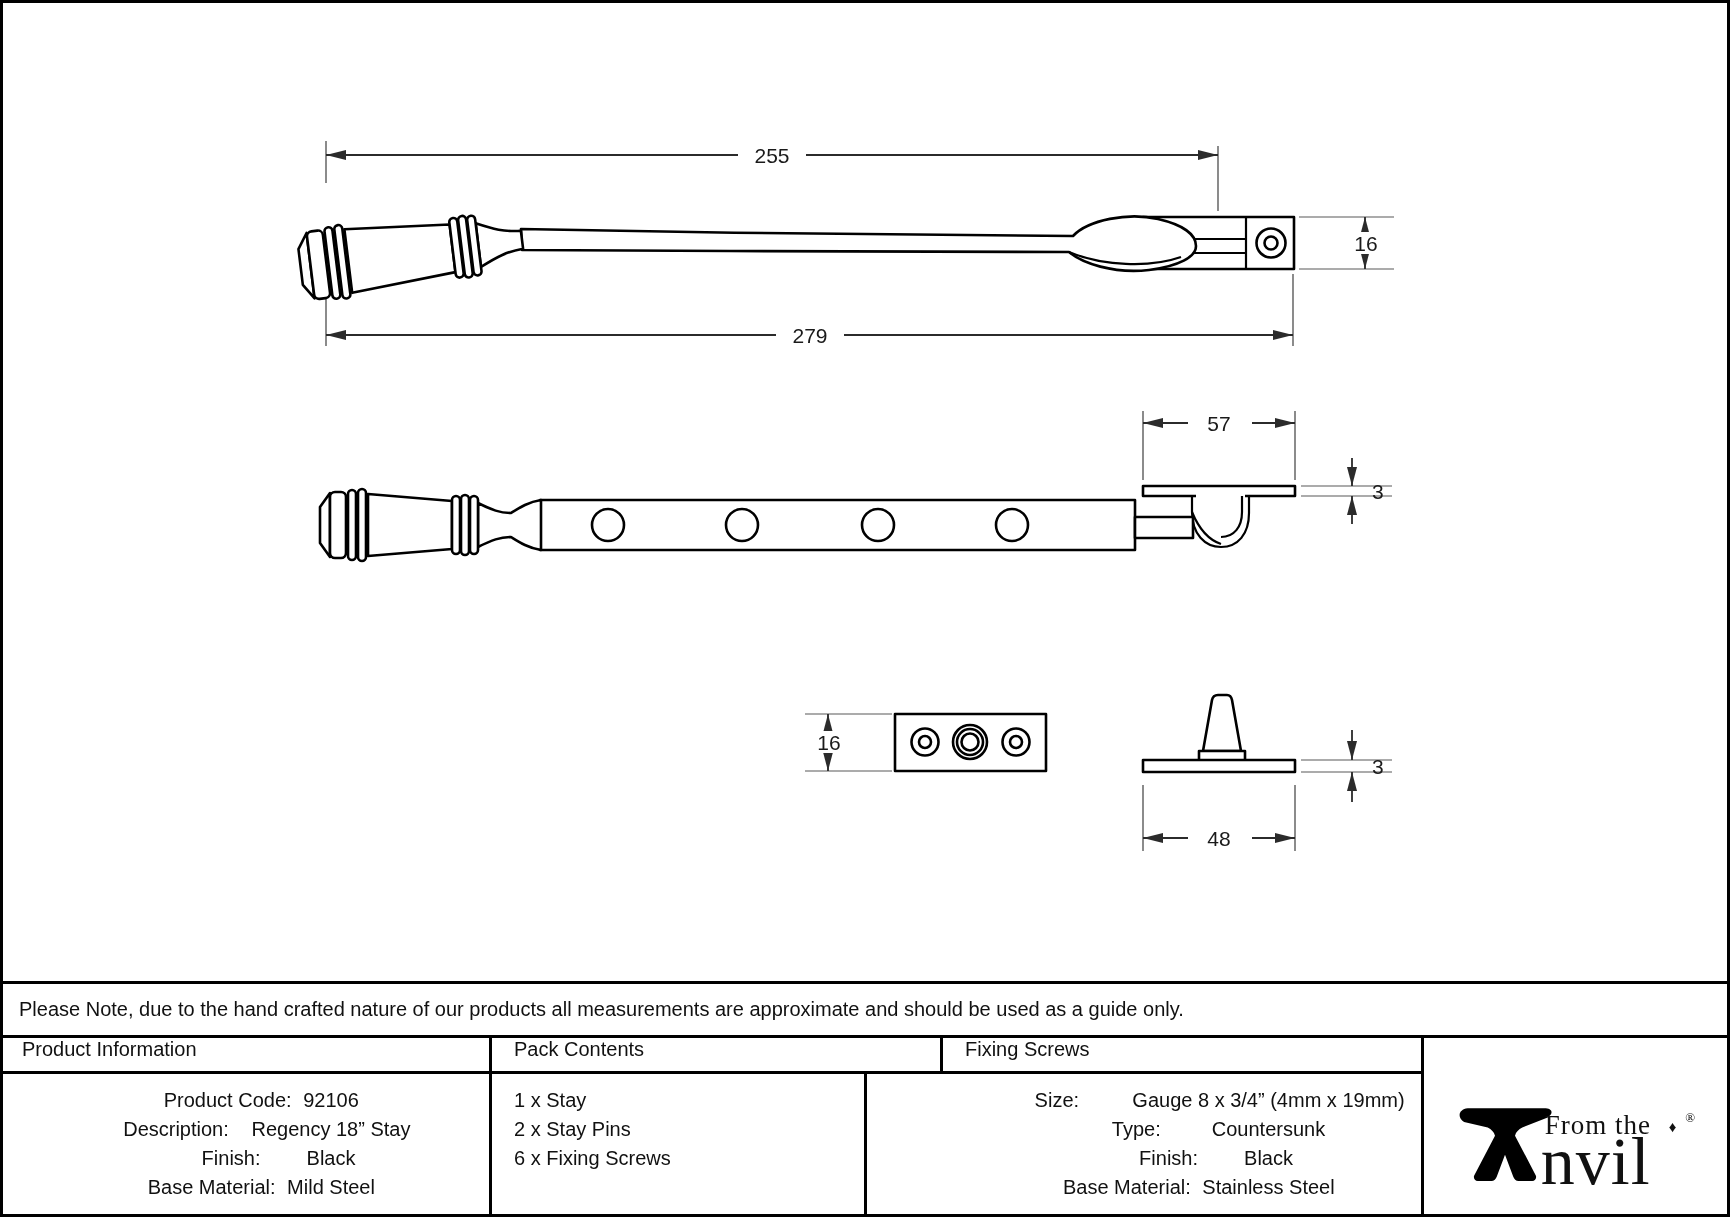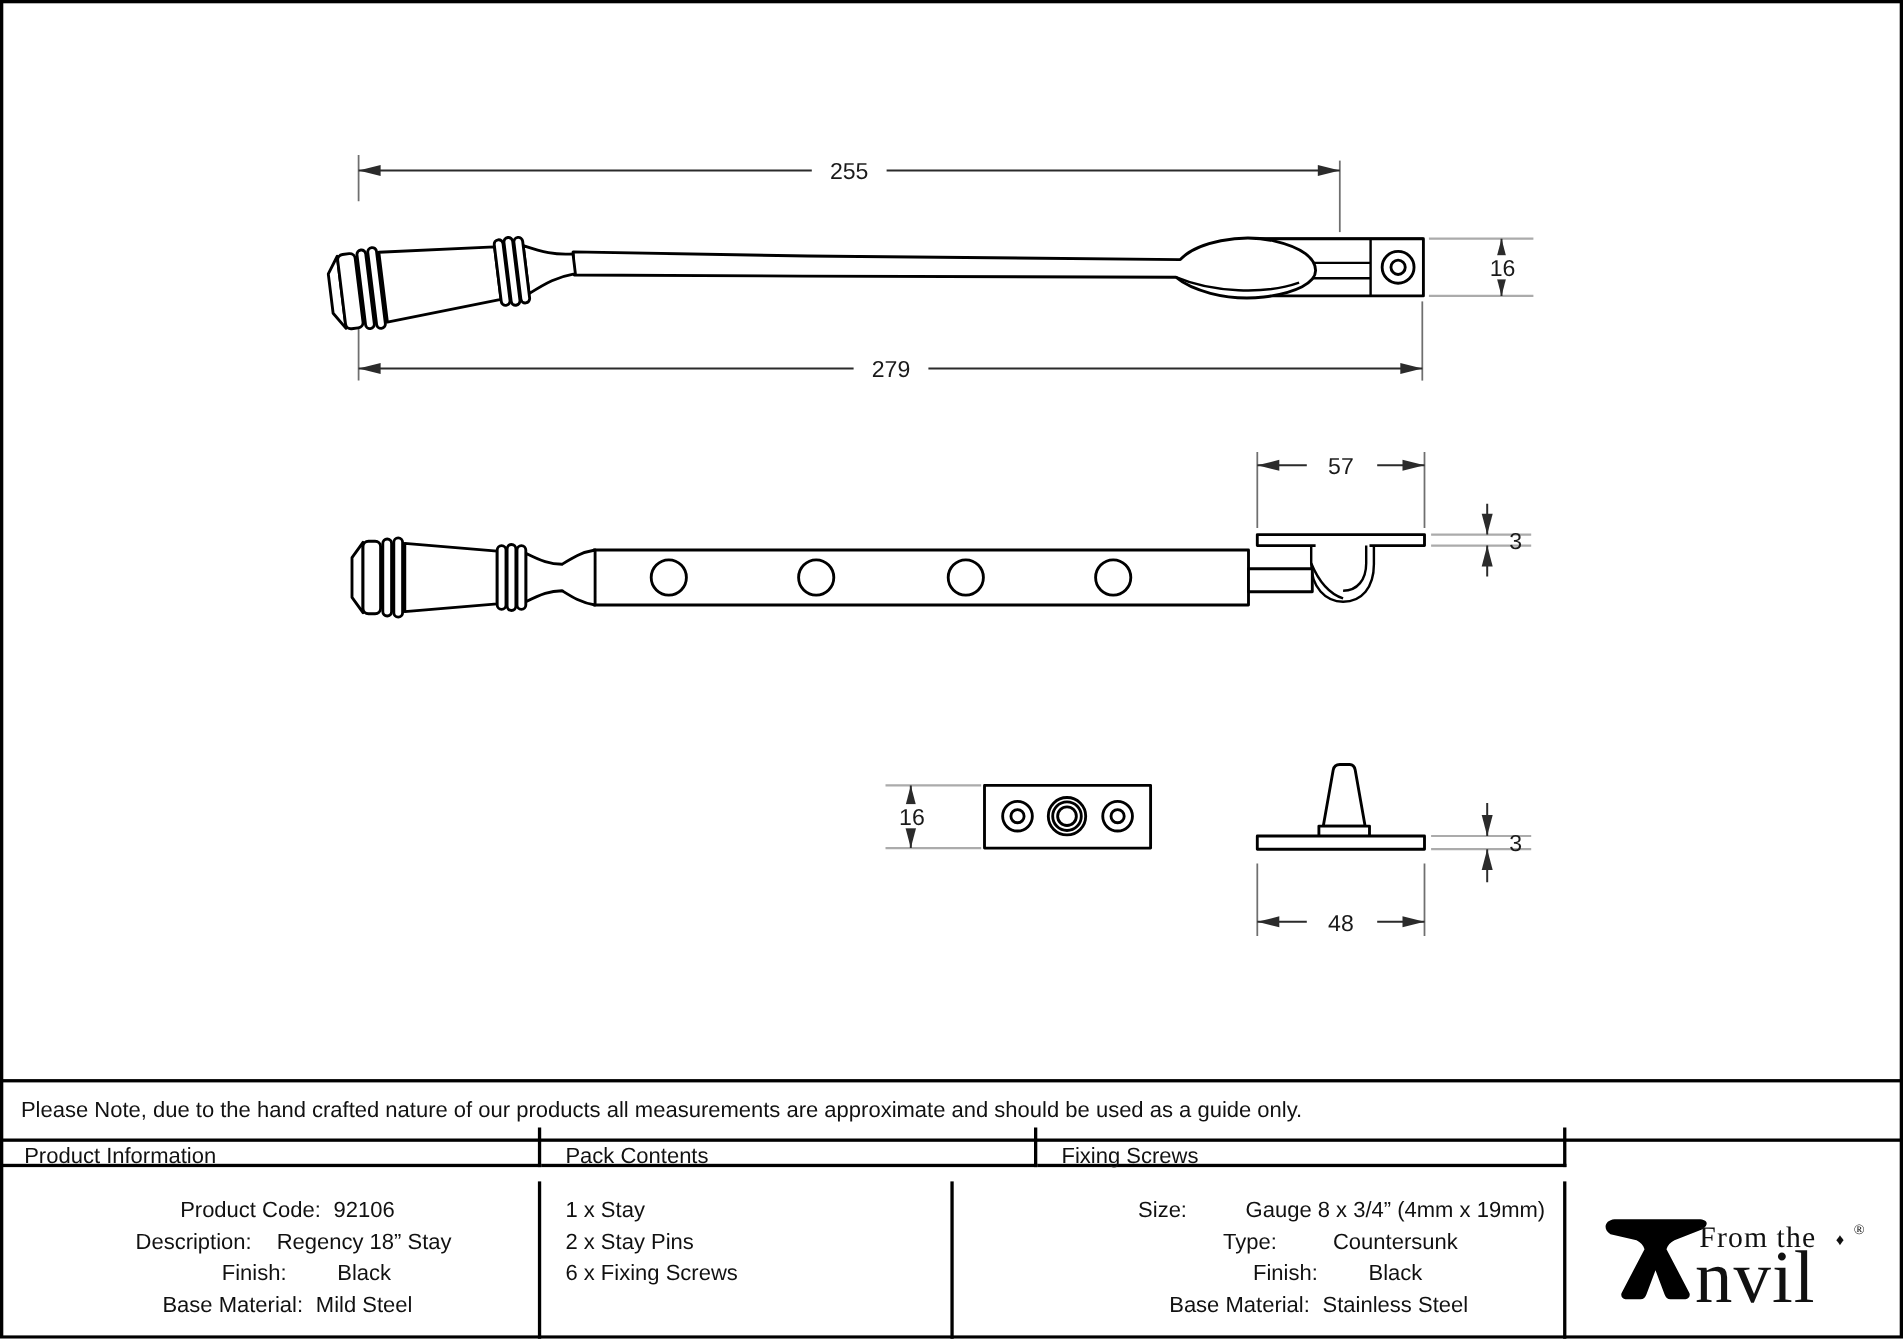--- a/index.html
+++ b/index.html
@@ -3,21 +3,21 @@
 <meta charset="utf-8">
 <style>
   html,body{margin:0;padding:0;background:#fff;}
   body{width:1730px;height:1217px;position:relative;font-family:"Liberation Sans",sans-serif;color:#111;}
   *{box-sizing:border-box;}
   #page-border{position:absolute;inset:0;border:3px solid #000;pointer-events:none;z-index:50;}
   #drawing-area{position:absolute;top:0;left:0;width:1464px;height:953px;}
   
   #info-block{position:absolute;top:953px;left:0;width:1730px;height:264px;margin-top:28px;}
   #note-row{position:absolute;top:0;left:0;width:100%;height:57px;border-top:3px solid #000;border-bottom:3px solid #000;display:flex;align-items:center;padding-left:19px;font-size:20px;}
-  .hcell{position:absolute;top:44px;height:36px;border-right:3px solid #000;border-bottom:3px solid #000;font-size:20px;padding:15px 0 0 22px;}
+  .hcell{position:absolute;top:57px;height:36px;border-right:3px solid #000;border-bottom:3px solid #000;font-size:20px;padding:0 0 0 22px;}
   .ccell{position:absolute;top:93px;height:171px;border-right:3px solid #000;font-size:20px;padding:12px 0 0 22px;}
   .kv{line-height:29px;white-space:nowrap;text-align:center;}
   .kv .k{display:inline-block;width:151px;}
   .item{line-height:29px;white-space:nowrap;}
   #logo-cell{position:absolute;left:1424px;top:57px;width:303px;height:207px;display:flex;align-items:center;justify-content:center;}
   .logo{display:flex;align-items:center;position:relative;}
   .logo svg{display:block;}
   .logo-right{position:relative;margin-left:-10px;margin-top:8px;font-family:"Liberation Serif",serif;}
   .from-the{font-size:27px;white-space:nowrap;letter-spacing:1px;}
   .from-the .dia{font-size:15px;vertical-align:2px;padding-left:10px;}

